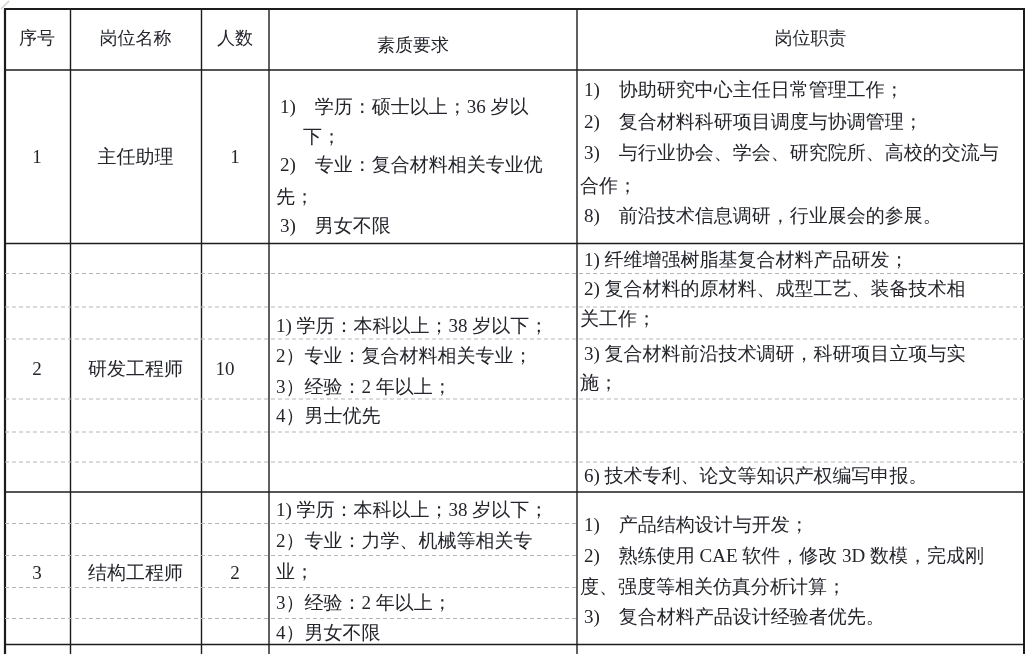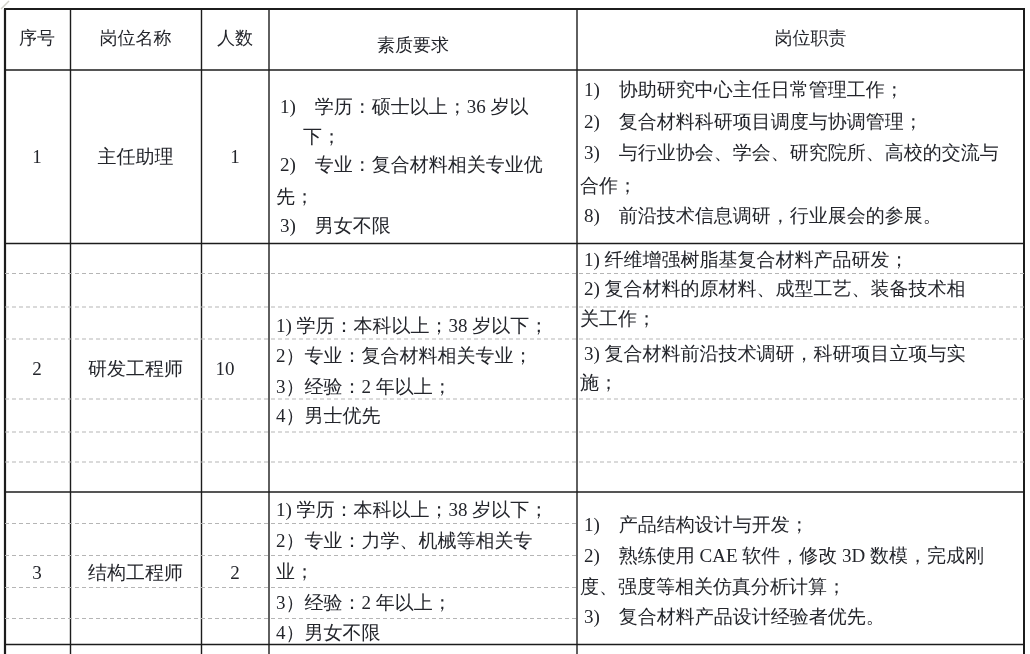--- a/index.html
+++ b/index.html
@@ -82,20 +82,21 @@
   <div class="t" style="left:276px;top:315px">1) 学历：本科以上；38 岁以下；</div>
   <div class="t" style="left:276px;top:345px">2）专业：复合材料相关专业；</div>
   <div class="t" style="left:276px;top:376px">3）经验：2 年以上；</div>
   <div class="t" style="left:276px;top:405px">4）男士优先</div>
 
   <div class="t" style="left:584px;top:249px">1) 纤维增强树脂基复合材料产品研发；</div>
   <div class="t" style="left:584px;top:278px">2) 复合材料的原材料、成型工艺、装备技术相</div>
   <div class="t" style="left:580px;top:308px">关工作；</div>
   <div class="t" style="left:584px;top:343px">3) 复合材料前沿技术调研，科研项目立项与实</div>
   <div class="t" style="left:580px;top:372px">施；</div>
+  <div class="t" style="left:584px;top:465px">6) 技术专利、论文等知识产权编写申报。</div>
 
   <div class="t ctr" style="left:4px;top:562px;width:66px">3</div>
   <div class="t ctr" style="left:70px;top:562px;width:131px">结构工程师</div>
   <div class="t ctr" style="left:201px;top:562px;width:68px">2</div>
 
   <div class="t" style="left:276px;top:499px">1) 学历：本科以上；38 岁以下；</div>
   <div class="t" style="left:276px;top:530px">2）专业：力学、机械等相关专</div>
   <div class="t" style="left:276px;top:561px">业；</div>
   <div class="t" style="left:276px;top:592px">3）经验：2 年以上；</div>
   <div class="t" style="left:276px;top:622px">4）男女不限</div>

